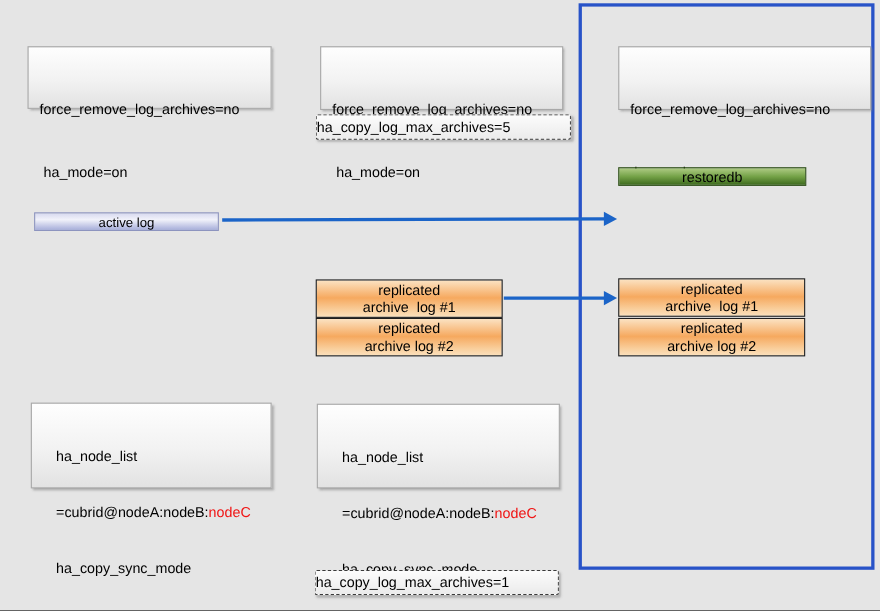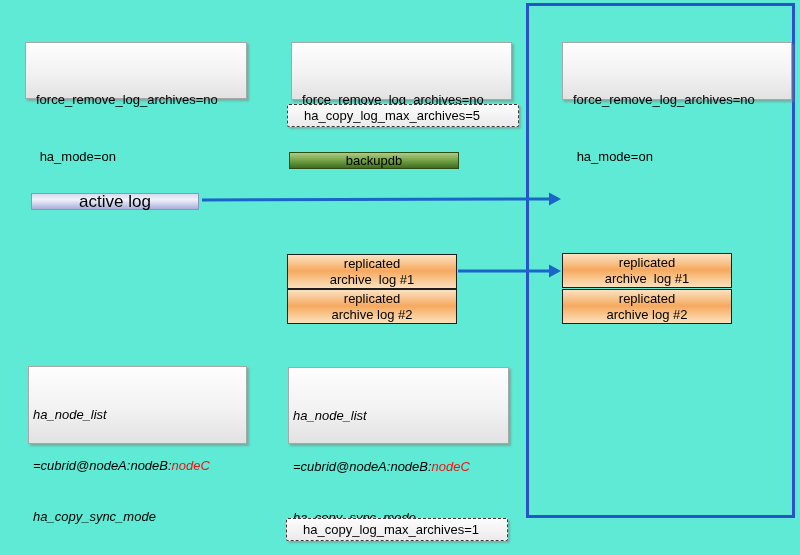--- a/index.html
+++ b/index.html
@@ -1,54 +1,53 @@
 <!DOCTYPE html>
 <html><head>
 <meta charset="utf-8">
 <style>
   html,body{margin:0;padding:0;background:#000;}
   .stage{
-    position:relative;width:800px;height:555px;background:#5eead4;
+    position:relative;width:800px;height:555px;background:#e5e5e5;
     font-family:"Liberation Sans",sans-serif;overflow:hidden;
   }
   .box{position:absolute;box-sizing:border-box;color:#000;}
   
   .cfg{
     background:linear-gradient(180deg,#fefefe 0%,#f2f2f2 55%,#e2e2e2 100%);
     border:1px solid #a8a8a8;
     box-shadow:2px 2px 2px rgba(125,125,125,.55);
     font-size:13px;line-height:19px;padding:9px 10px;
     white-space:pre-wrap;
   }
   .hacfg{
     background:linear-gradient(180deg,#fefefe 0%,#f2f2f2 55%,#e2e2e2 100%);
     border:1px solid #a8a8a8;
     box-shadow:2px 2px 2px rgba(125,125,125,.55);
-    font-size:13px;line-height:17px;padding:5px 4px;
+    font-size:13px;line-height:17px;padding:5px 22px;
     white-space:pre-wrap;
-    font-style:italic;
   }
   
   .dashed{
     background:linear-gradient(180deg,#fcfcfc,#ebebeb);
     border:1px dashed #3a3a3a;border-radius:2px;
-    font-size:13px;display:flex;align-items:center;padding:0 16px;
+    font-size:13px;display:flex;align-items:center;padding:0 0;
     box-shadow:2px 2px 2px rgba(125,125,125,.45);
   }
   
   .green{
     background:linear-gradient(180deg,#aecb84 0%,#74a247 50%,#3e6b1e 100%);
     border:1px solid #2b4d14;
     font-size:13px;display:flex;align-items:center;justify-content:center;
   }
   
   .lav{
     background:linear-gradient(180deg,#d8daf0 0%,#f1f2fa 38%,#a7aeda 100%);
     border:1px solid #8d94bf;
-    font-size:17px;display:flex;align-items:center;justify-content:center;
+    font-size:12px;display:flex;align-items:center;justify-content:center;
   }
   
   .orange{
     background:linear-gradient(180deg,#fbe2c2 0%,#f6a95f 48%,#f9cf9d 82%,#fbe0bb 100%);
     border:1px solid #1e1e1e;
     font-size:13px;line-height:16px;text-align:left;white-space:pre-wrap;
     display:flex;flex-direction:column;align-items:center;justify-content:center;
   }
   .red{color:#f01414;margin-top:28px;}
   .boundary{
@@ -82,23 +81,20 @@
 
   <div class="box cfg" style="left:291px;top:42px;width:221px;height:58px;">
     <div>force_remove_log_archives=no</div>
     <div> ha_mode=on</div>
   </div>
 
   <div class="box dashed" style="left:287px;top:104px;width:232px;height:23px;">
     <span>ha_copy_log_max_archives=5</span>
   </div>
 
-  <div class="box green" style="left:289px;top:152px;width:170px;height:17px;">
-    <span>backupdb</span>
-  </div>
 
   <div class="box orange" style="left:287px;top:254px;width:170px;height:35px;">
     <div>replicated</div>
     <div>archive  log #1</div>
   </div>
 
   <div class="box orange" style="left:287px;top:289px;width:170px;height:35px;">
     <div>replicated</div>
     <div>archive log #2</div>
   </div>
@@ -112,20 +108,23 @@
 
   <div class="box dashed" style="left:286px;top:518px;width:222px;height:23px;">
     <span>ha_copy_log_max_archives=1</span>
   </div>
 
   <div class="box cfg" style="left:562px;top:42px;width:230px;height:58px;">
     <div>force_remove_log_archives=no</div>
     <div> ha_mode=on</div>
   </div>
 
+  <div class="box green" style="left:562px;top:152px;width:171px;height:17px;">
+    <span>restoredb</span>
+  </div>
 
 
   <div class="box orange" style="left:562px;top:253px;width:170px;height:35px;">
     <div>replicated</div>
     <div>archive  log #1</div>
   </div>
 
   <div class="box orange" style="left:562px;top:289px;width:170px;height:35px;">
     <div>replicated</div>
     <div>archive log #2</div>

